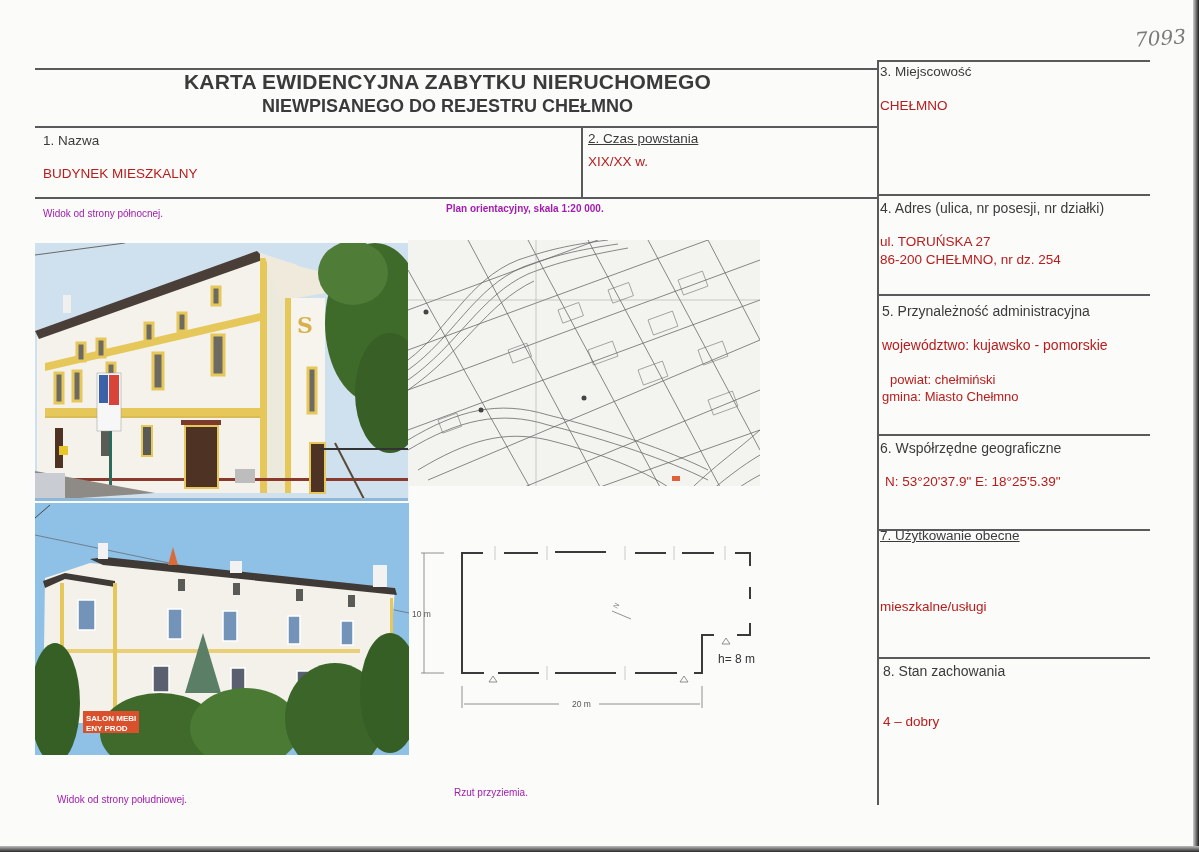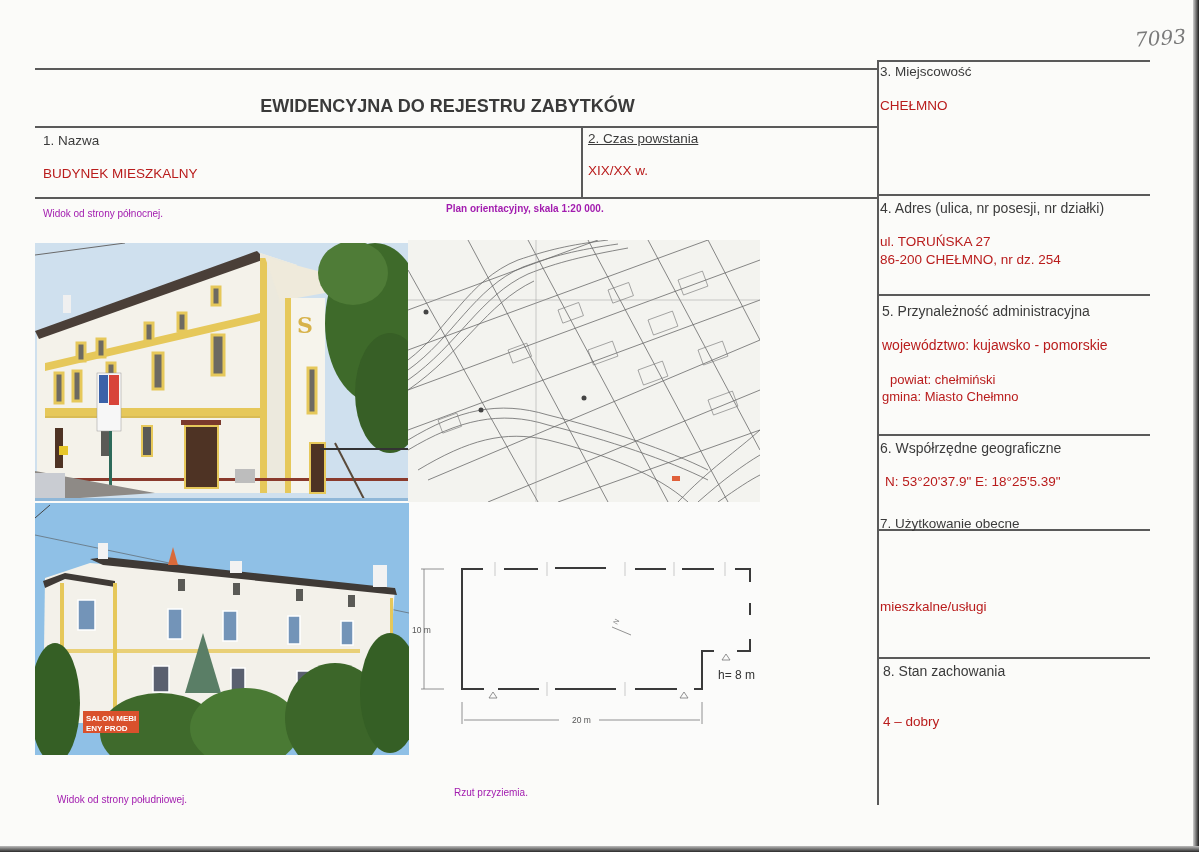--- a/index.html
+++ b/index.html
@@ -26,30 +26,31 @@
 </style>
 </head>
 <body>
 
 <div class="page">
 
   <div class="txt handwritten" style="left:1135px; top:26px;">7093</div>
 
   <div class="hline" style="left:35px; top:68px; width:842px;"></div>
   <div class="hline" style="left:877px; top:60px; width:273px;"></div>
-  <div class="txt title2" style="left:0; width:895px; text-align:center; top:96px;">EWIDENCYJNA DO REJESTRU ZABYTKÓW</div>
+  <div class="txt title1" style="left:0; width:895px; text-align:center; top:70px;">KARTA EWIDENCYJNA ZABYTKU NIERUCHOMEGO</div>
+  <div class="txt title2" style="left:0; width:895px; text-align:center; top:96px;">NIEWPISANEGO DO REJESTRU CHEŁMNO</div>
   <div class="hline" style="left:35px; top:126px; width:842px;"></div>
 
   <div class="vline" style="left:877px; top:60px; height:745px;"></div>
 
   <div class="txt lbl" style="left:43px; top:133px;">1. Nazwa</div>
   <div class="txt val" style="left:43px; top:166px;">BUDYNEK MIESZKALNY</div>
   <div class="vline" style="left:581px; top:126px; height:72px;"></div>
   <div class="txt lbl" style="left:588px; top:131px;text-decoration:underline;">2. Czas powstania</div>
-  <div class="txt val" style="left:588px; top:163px;">XIX/XX w.</div>
+  <div class="txt val" style="left:588px; top:154px;">XIX/XX w.</div>
   <div class="hline" style="left:35px; top:197px; width:842px;"></div>
 
   <div class="txt lbl" style="left:880px; top:64px;">3. Miejscowość</div>
   <div class="txt val" style="left:880px; top:98px;">CHEŁMNO</div>
   <div class="hline" style="left:877px; top:194px; width:273px;"></div>
 
   <div class="txt lbl" style="left:880px; top:200px; font-size:14px;">4. Adres (ulica, nr posesji, nr działki)</div>
   <div class="txt val" style="left:880px; top:234px;">ul.  TORUŃSKA 27</div>
   <div class="txt val" style="left:880px; top:252px;">86-200 CHEŁMNO, nr dz. 254</div>
   <div class="hline" style="left:877px; top:294px; width:273px;"></div>
@@ -57,21 +58,21 @@
   <div class="txt lbl" style="left:882px; top:303px; font-size:14px;">5. Przynależność administracyjna</div>
   <div class="txt val" style="left:882px; top:337px; font-size:14px;">województwo: kujawsko - pomorskie</div>
   <div class="txt val" style="left:882px; top:372px; font-size:13px;margin-left:8px;">powiat: chełmiński</div>
   <div class="txt val" style="left:882px; top:389px; font-size:13px;">gmina: Miasto Chełmno</div>
   <div class="hline" style="left:877px; top:434px; width:273px;"></div>
 
   <div class="txt lbl" style="left:880px; top:440px; font-size:14px;">6. Współrzędne geograficzne</div>
   <div class="txt val" style="left:885px; top:474px;">N: 53°20'37.9" E: 18°25'5.39"</div>
   <div class="hline" style="left:877px; top:529px; width:273px;"></div>
 
-  <div class="txt lbl" style="left:880px; top:516px;">7. Użytkowanie obecne</div>
+  <div class="txt lbl" style="left:880px; top:528px;text-decoration:underline;">7. Użytkowanie obecne</div>
   <div class="txt val" style="left:880px; top:551px;margin-top:48px;">mieszkalne/usługi</div>
   <div class="hline" style="left:877px; top:657px; width:273px;"></div>
 
   <div class="txt lbl" style="left:883px; top:663px; font-size:14px;">8. Stan zachowania</div>
   <div class="txt val" style="left:883px; top:714px;">4 – dobry</div>
 
   <div class="txt caption" style="left:43px; top:208px;">Widok od strony północnej.</div>
   <div class="txt caption" style="left:446px; top:203px;font-weight:bold;">Plan orientacyjny, skala 1:20 000.</div>
   <div class="txt caption" style="left:57px; top:794px;">Widok od strony południowej.</div>
   <div class="txt caption" style="left:454px; top:787px;">Rzut przyziemia.</div>
@@ -226,21 +227,21 @@
       <ellipse cx="300" cy="215" rx="50" ry="55" fill="#3c6629"></ellipse>
       <ellipse cx="355" cy="190" rx="30" ry="60" fill="#355f25"></ellipse>
       <polygon points="168,130 150,190 186,190" fill="#5a7e66"></polygon>
 
       <rect x="48" y="208" width="56" height="22" fill="#d9512c"></rect>
       <text x="51" y="218" font-family="Liberation Sans, sans-serif" font-size="8" font-weight="bold" fill="#fff">SALON MEBI</text>
       <text x="51" y="228" font-family="Liberation Sans, sans-serif" font-size="8" font-weight="bold" fill="#fff">ENY PROD</text>
     </svg>
   </div>
 
-  <div class="photo" style="left:409px; top:502px; width:351px; height:248px; background:#fbfbfa;">
+  <div class="photo" style="left:409px; top:486px; width:351px; height:248px; background:#fbfbfa;">
     <svg width="351" height="248" viewBox="0 0 351 248">
       <g stroke="#3a3a3a" stroke-width="2" fill="none">
 
         <path d="M74,67 L53,67 L53,187 L75,187"></path>
 
         <line x1="95" y1="67" x2="129" y2="67"></line>
         <line x1="146" y1="66" x2="197" y2="66"></line>
         <line x1="226" y1="67" x2="257" y2="67"></line>
         <line x1="273" y1="67" x2="305" y2="67"></line>
         <path d="M326,67 L341,67 L341,80"></path>

